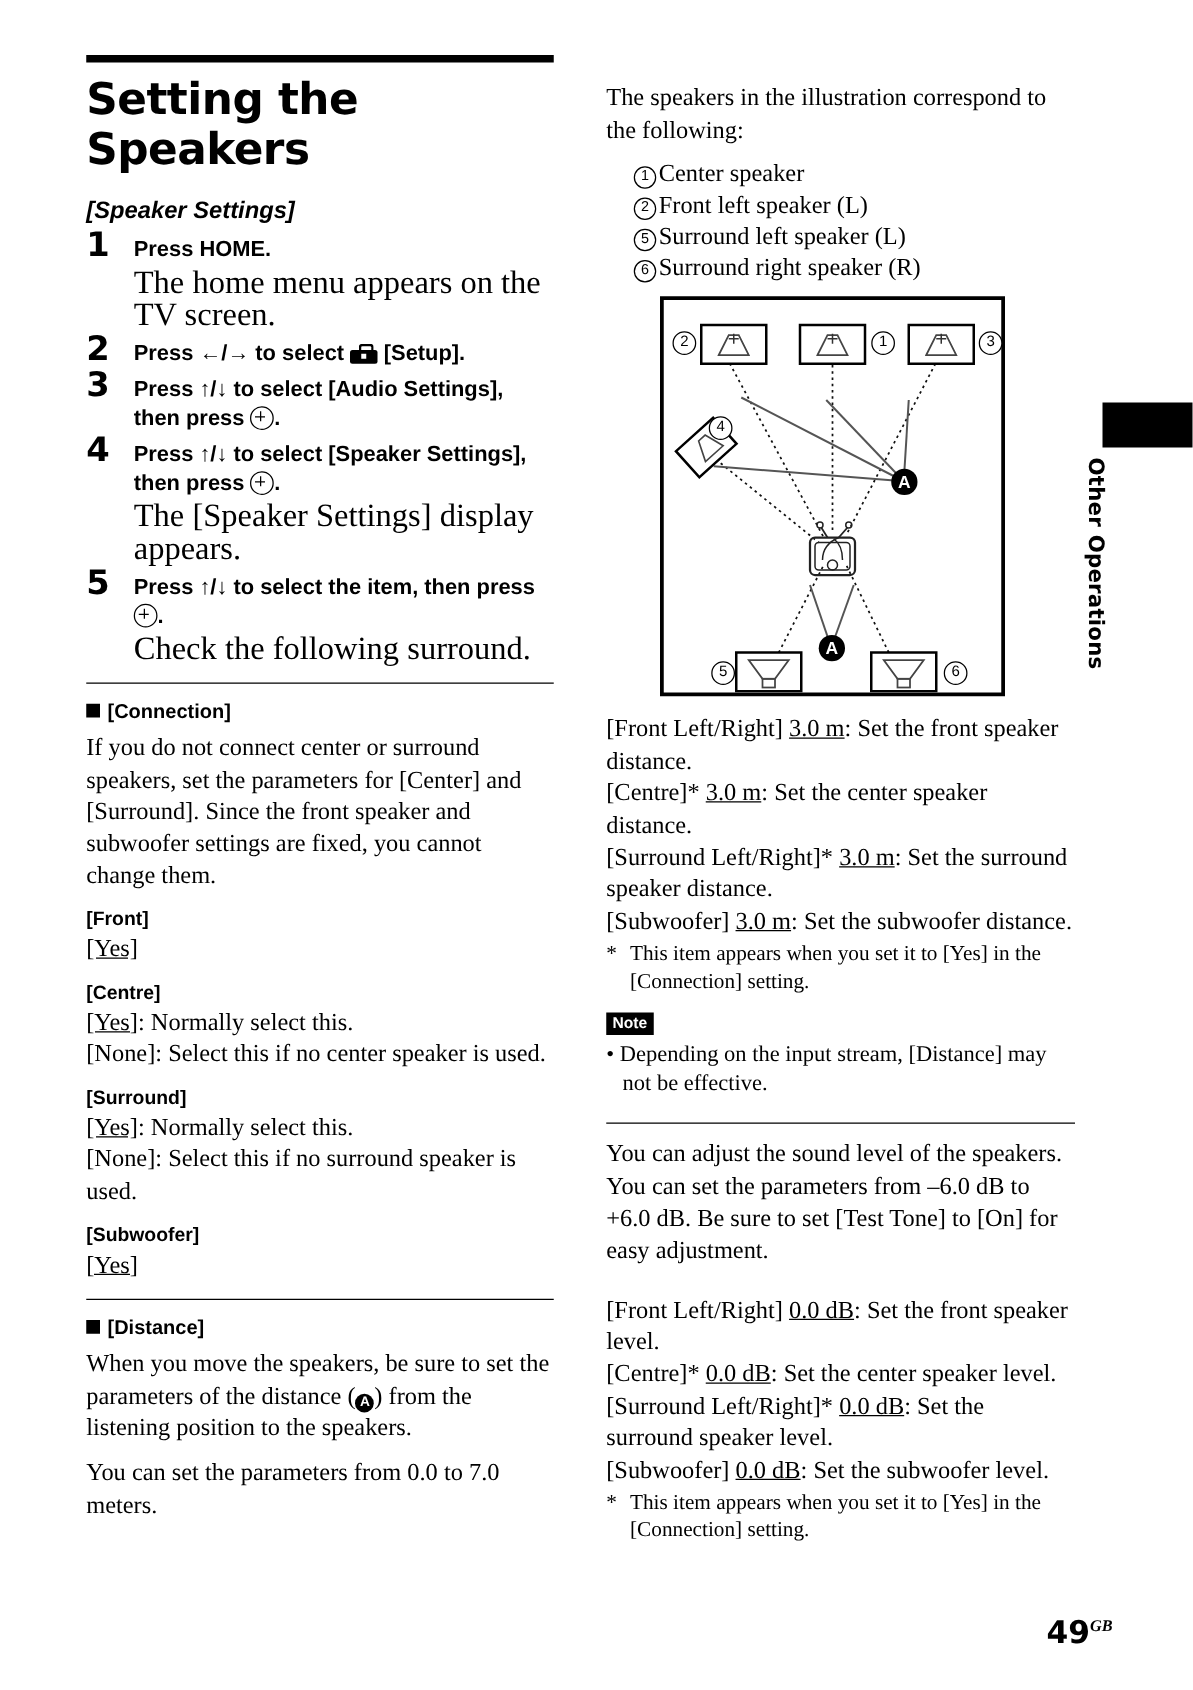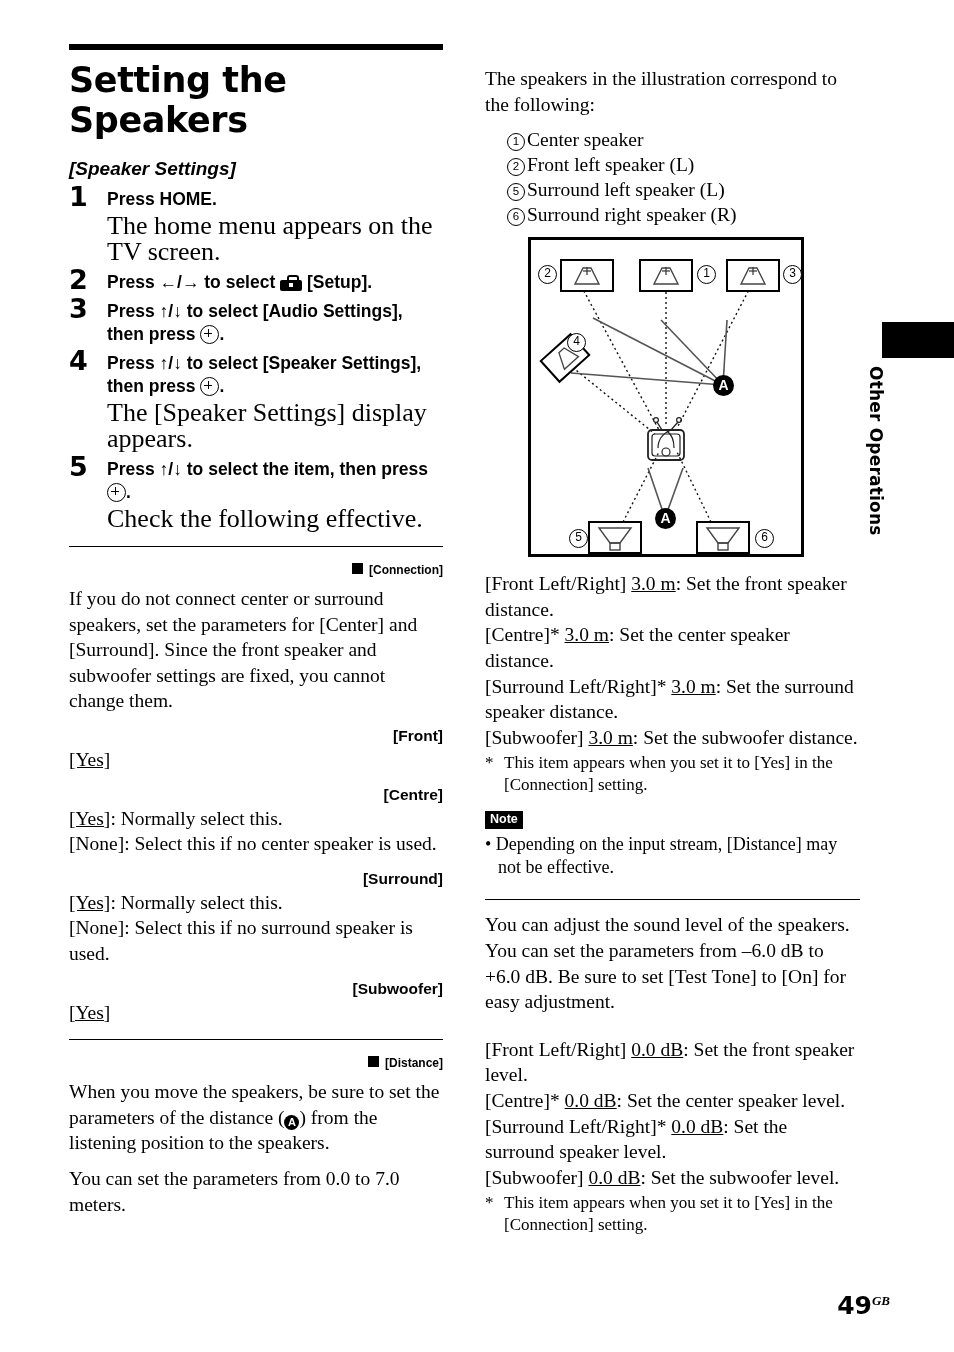--- a/index.html
+++ b/index.html
@@ -154,40 +154,38 @@
     border: none;
     border-top: 1.6px solid #000;
     margin: 14px 0 12px 0;
     width: 100%;
   }
 
   
   h3.sq-head {
     font-family: "Liberation Sans", sans-serif;
     font-weight: bold;
-    font-size: 12px;
+    font-size: 16px;
     line-height: 22px;
     margin: 0 0 5px 0;
-    text-align: right;
   }
   .sq {
     display: inline-block;
     width: 11px; height: 11px;
     background: #000;
     margin-right: 6px;
     vertical-align: 0px;
   }
 
   h4.sub-head {
     font-family: "Liberation Sans", sans-serif;
     font-weight: bold;
     font-size: 15.5px;
     line-height: 19px;
     margin: 12px 0 2px 0;
-    text-align: right;
   }
   .u { text-decoration: underline; }
 
   
   .spk-list {
     list-style: none;
     margin: 2px 0 0 0;
     padding: 0 0 0 22px;
   }
   .spk-list li {
@@ -378,21 +376,21 @@
         </p>
         <p class="step-sub">The [Speaker Settings] display appears.</p>
       </div>
 
       <div class="step">
         <div class="step-num">5</div>
         <p class="step-head">
           <span>Press ↑/↓ to select the item, then press</span>
           <span class="ico-enter"></span><span>.</span>
         </p>
-        <p class="step-sub">Check the following effective.</p>
+        <p class="step-sub">Check the following surround.</p>
       </div>
 
     </div>
 
     <hr class="hr-thin">
 
     <h3 class="sq-head">
       <span class="sq"></span><span>[Connection]</span>
     </h3>
     <p class="body">If you do not connect center or surround speakers, set the parameters for [Center] and [Surround]. Since the front speaker and subwoofer settings are fixed, you cannot change them.</p>

